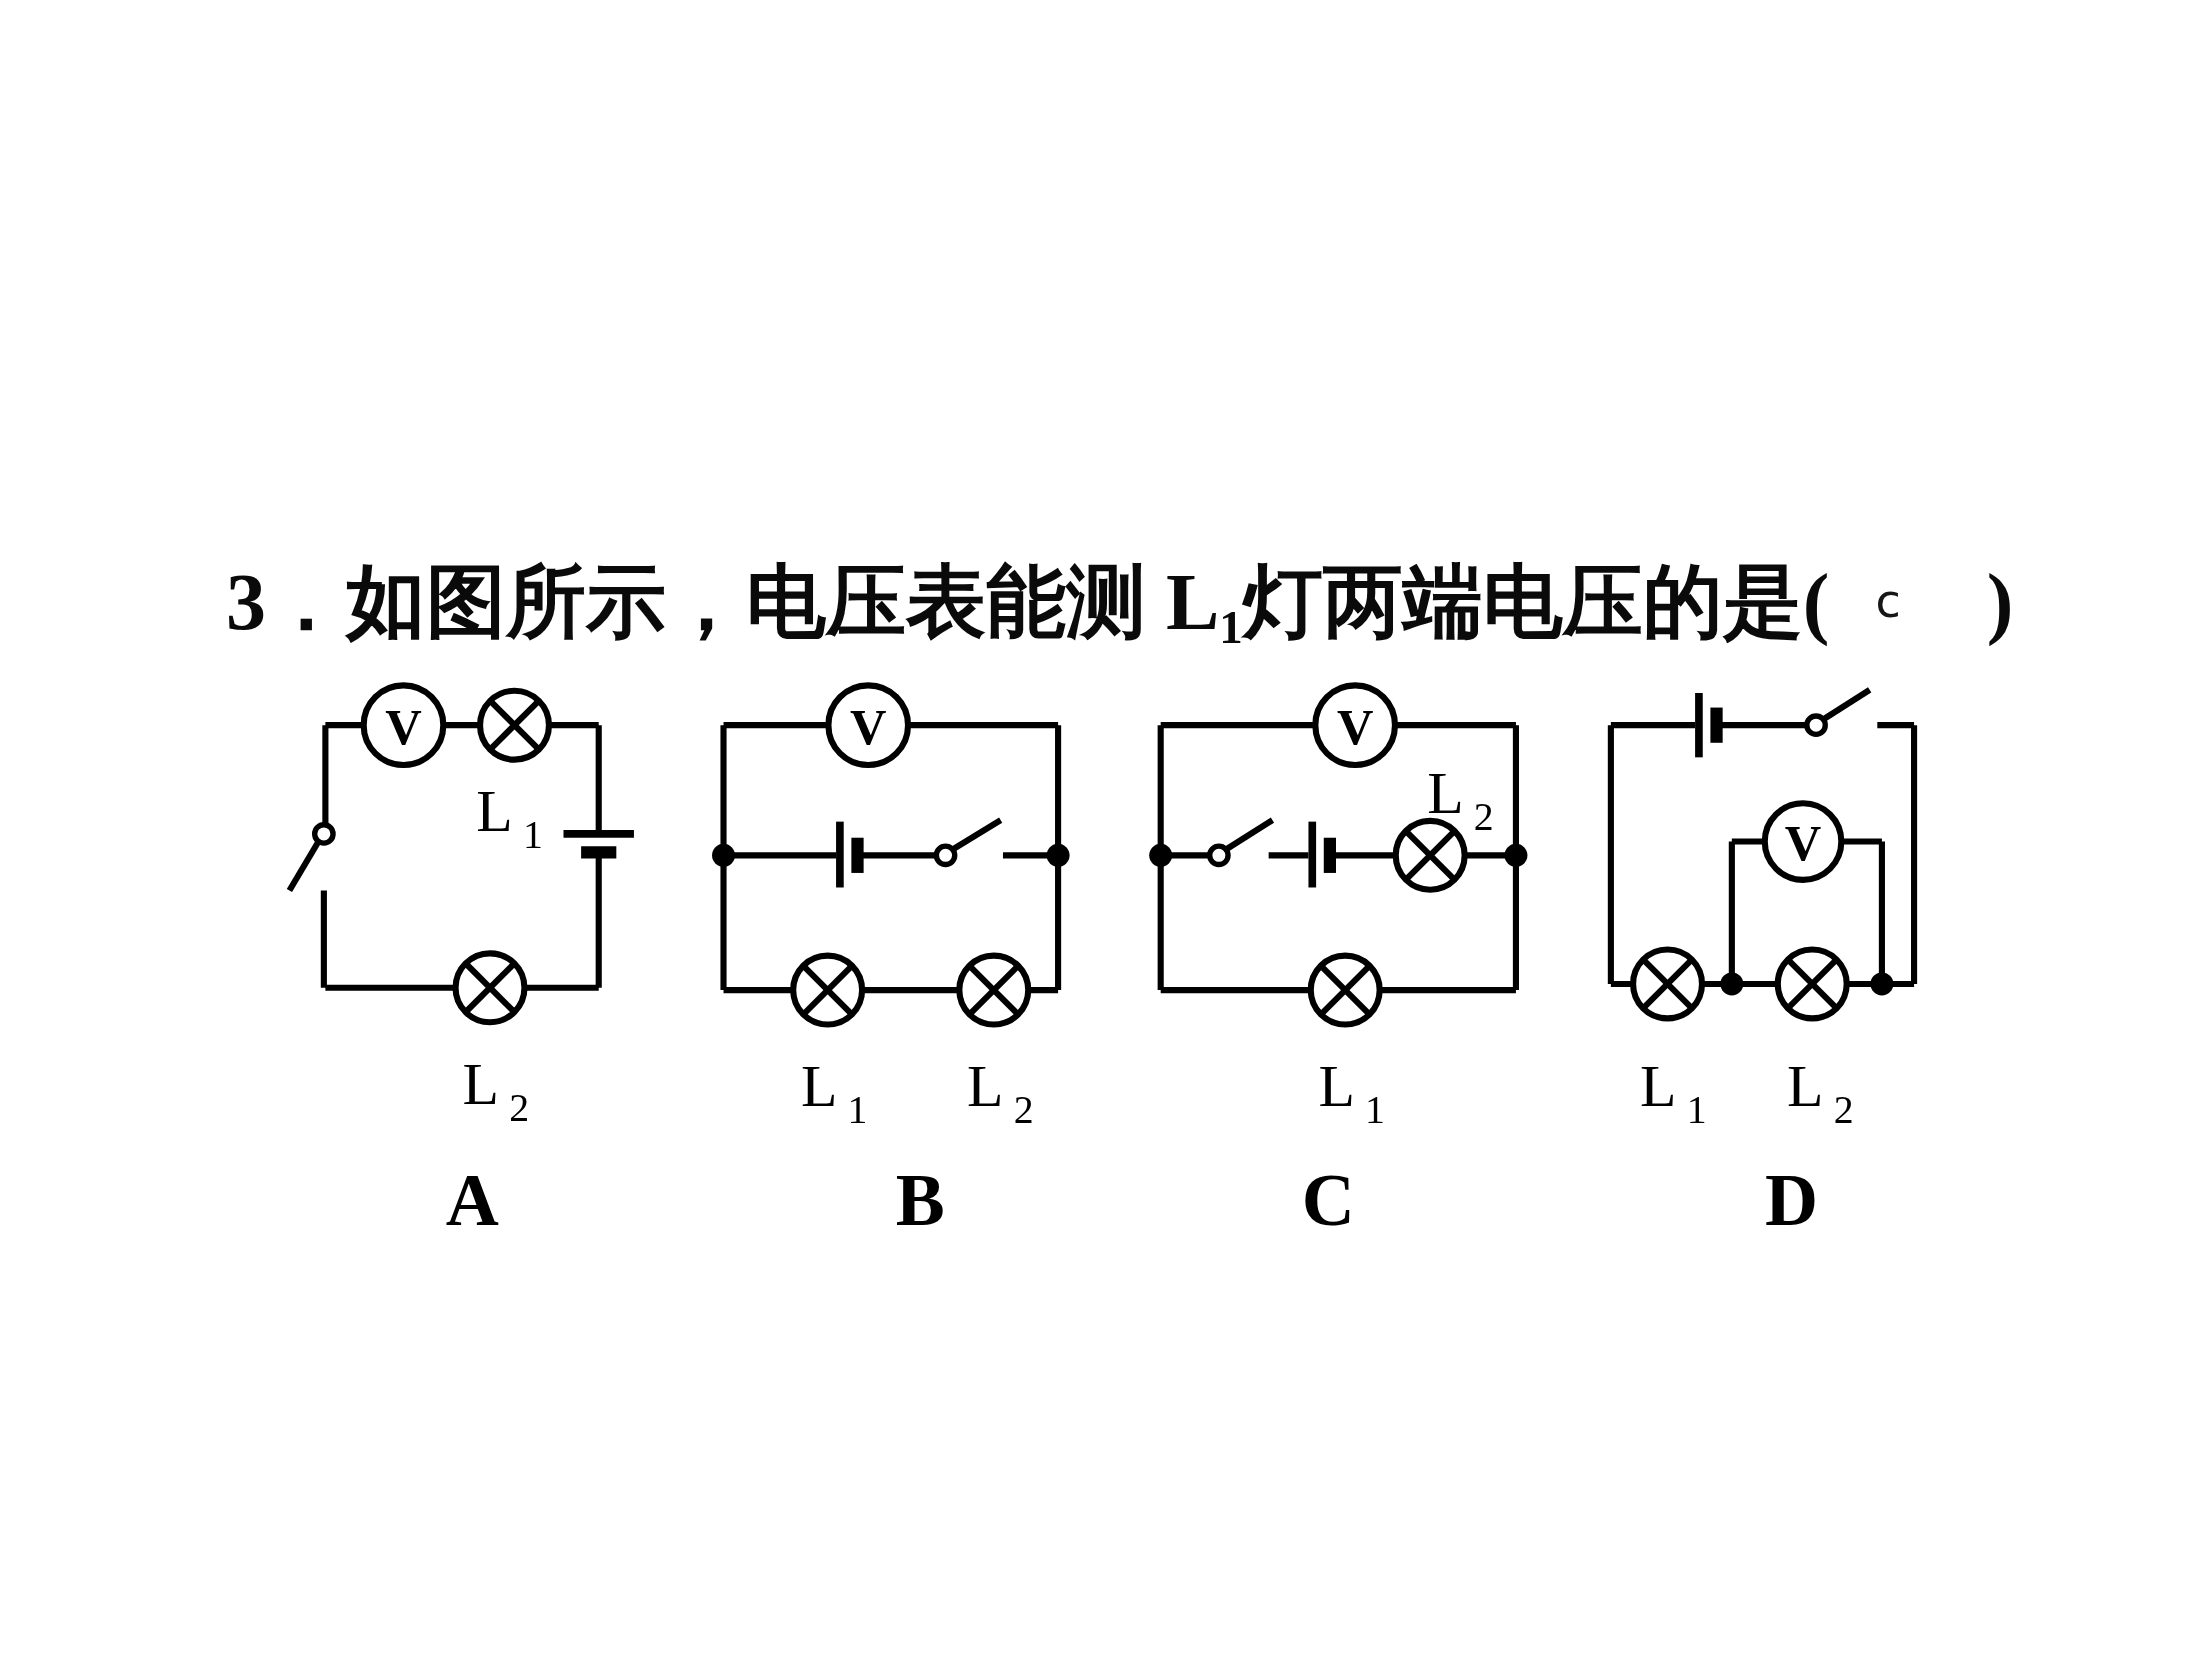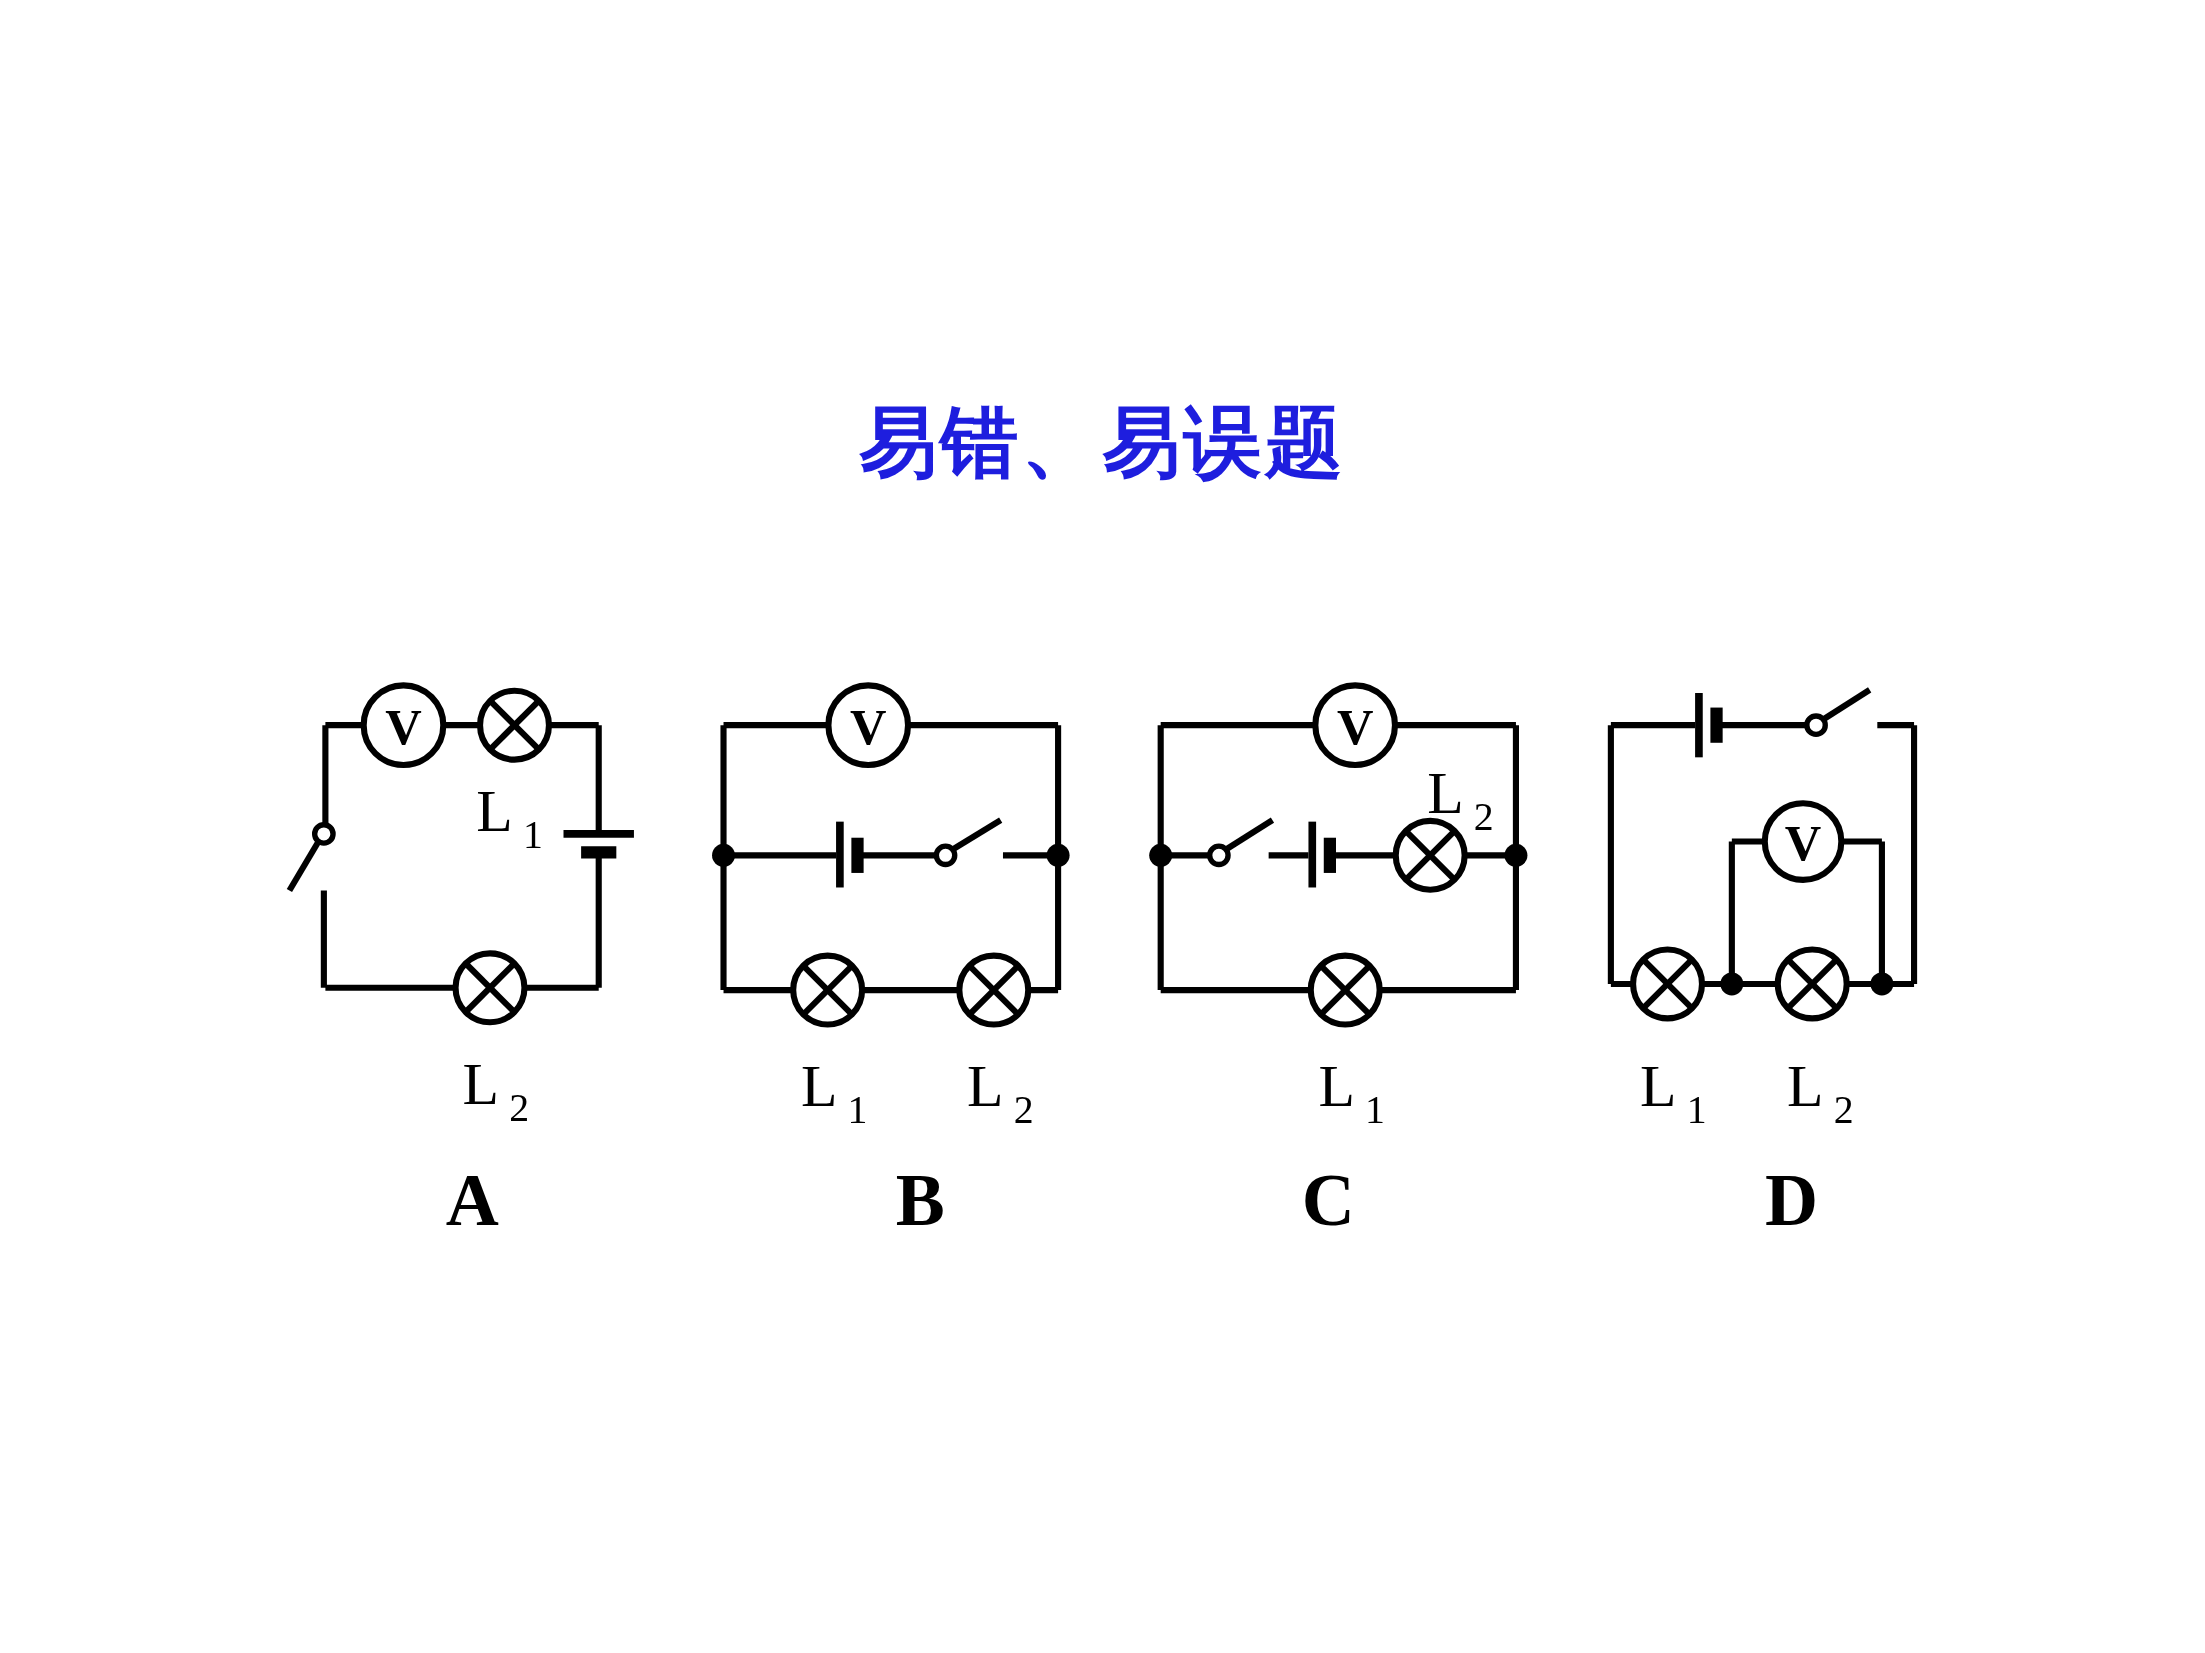--- a/index.html
+++ b/index.html
@@ -55,22 +55,22 @@
   .vtext{font-family:"Liberation Serif",serif;font-size:66px;font-weight:bold;text-anchor:middle;fill:#000;}
   .lbl{font-family:"Liberation Serif",serif;font-size:78px;text-anchor:middle;fill:#000;}
   .lbl-sub{font-family:"Liberation Serif",serif;font-size:52px;text-anchor:middle;fill:#000;}
   .letter{font-family:"Liberation Serif",serif;font-size:96px;font-weight:bold;text-anchor:middle;fill:#000;}
 </style>
 </head>
 <body style="background: rgb(255, 255, 255);">
 
 <div class="page">
 
-  <div class="title" style="color: rgb(30, 30, 222);">易错、易误题</div>
-
+
+  <div class="question"><span>3．如图所示，电压表能测 </span><span>L</span><span class="lamp-sub">1</span><span>灯两端电压的是</span><span>(</span><span class="answer">c</span><span>)</span></div>
 
   <svg width="2205" height="1654" viewBox="0 0 2880 2160">
 
     <g>
       <path class="w" d="M425 947 H782 M425 947 V1077 M423 1163 V1290 M425 1290 H782 M782 947 V1089 M782 1117 V1290"></path>
       <g>
         <line class="plate-long" x1="736" y1="1089" x2="828" y2="1089"></line>
         <line class="plate-short" x1="759" y1="1113" x2="805" y2="1113"></line>
       </g>
       <g>

